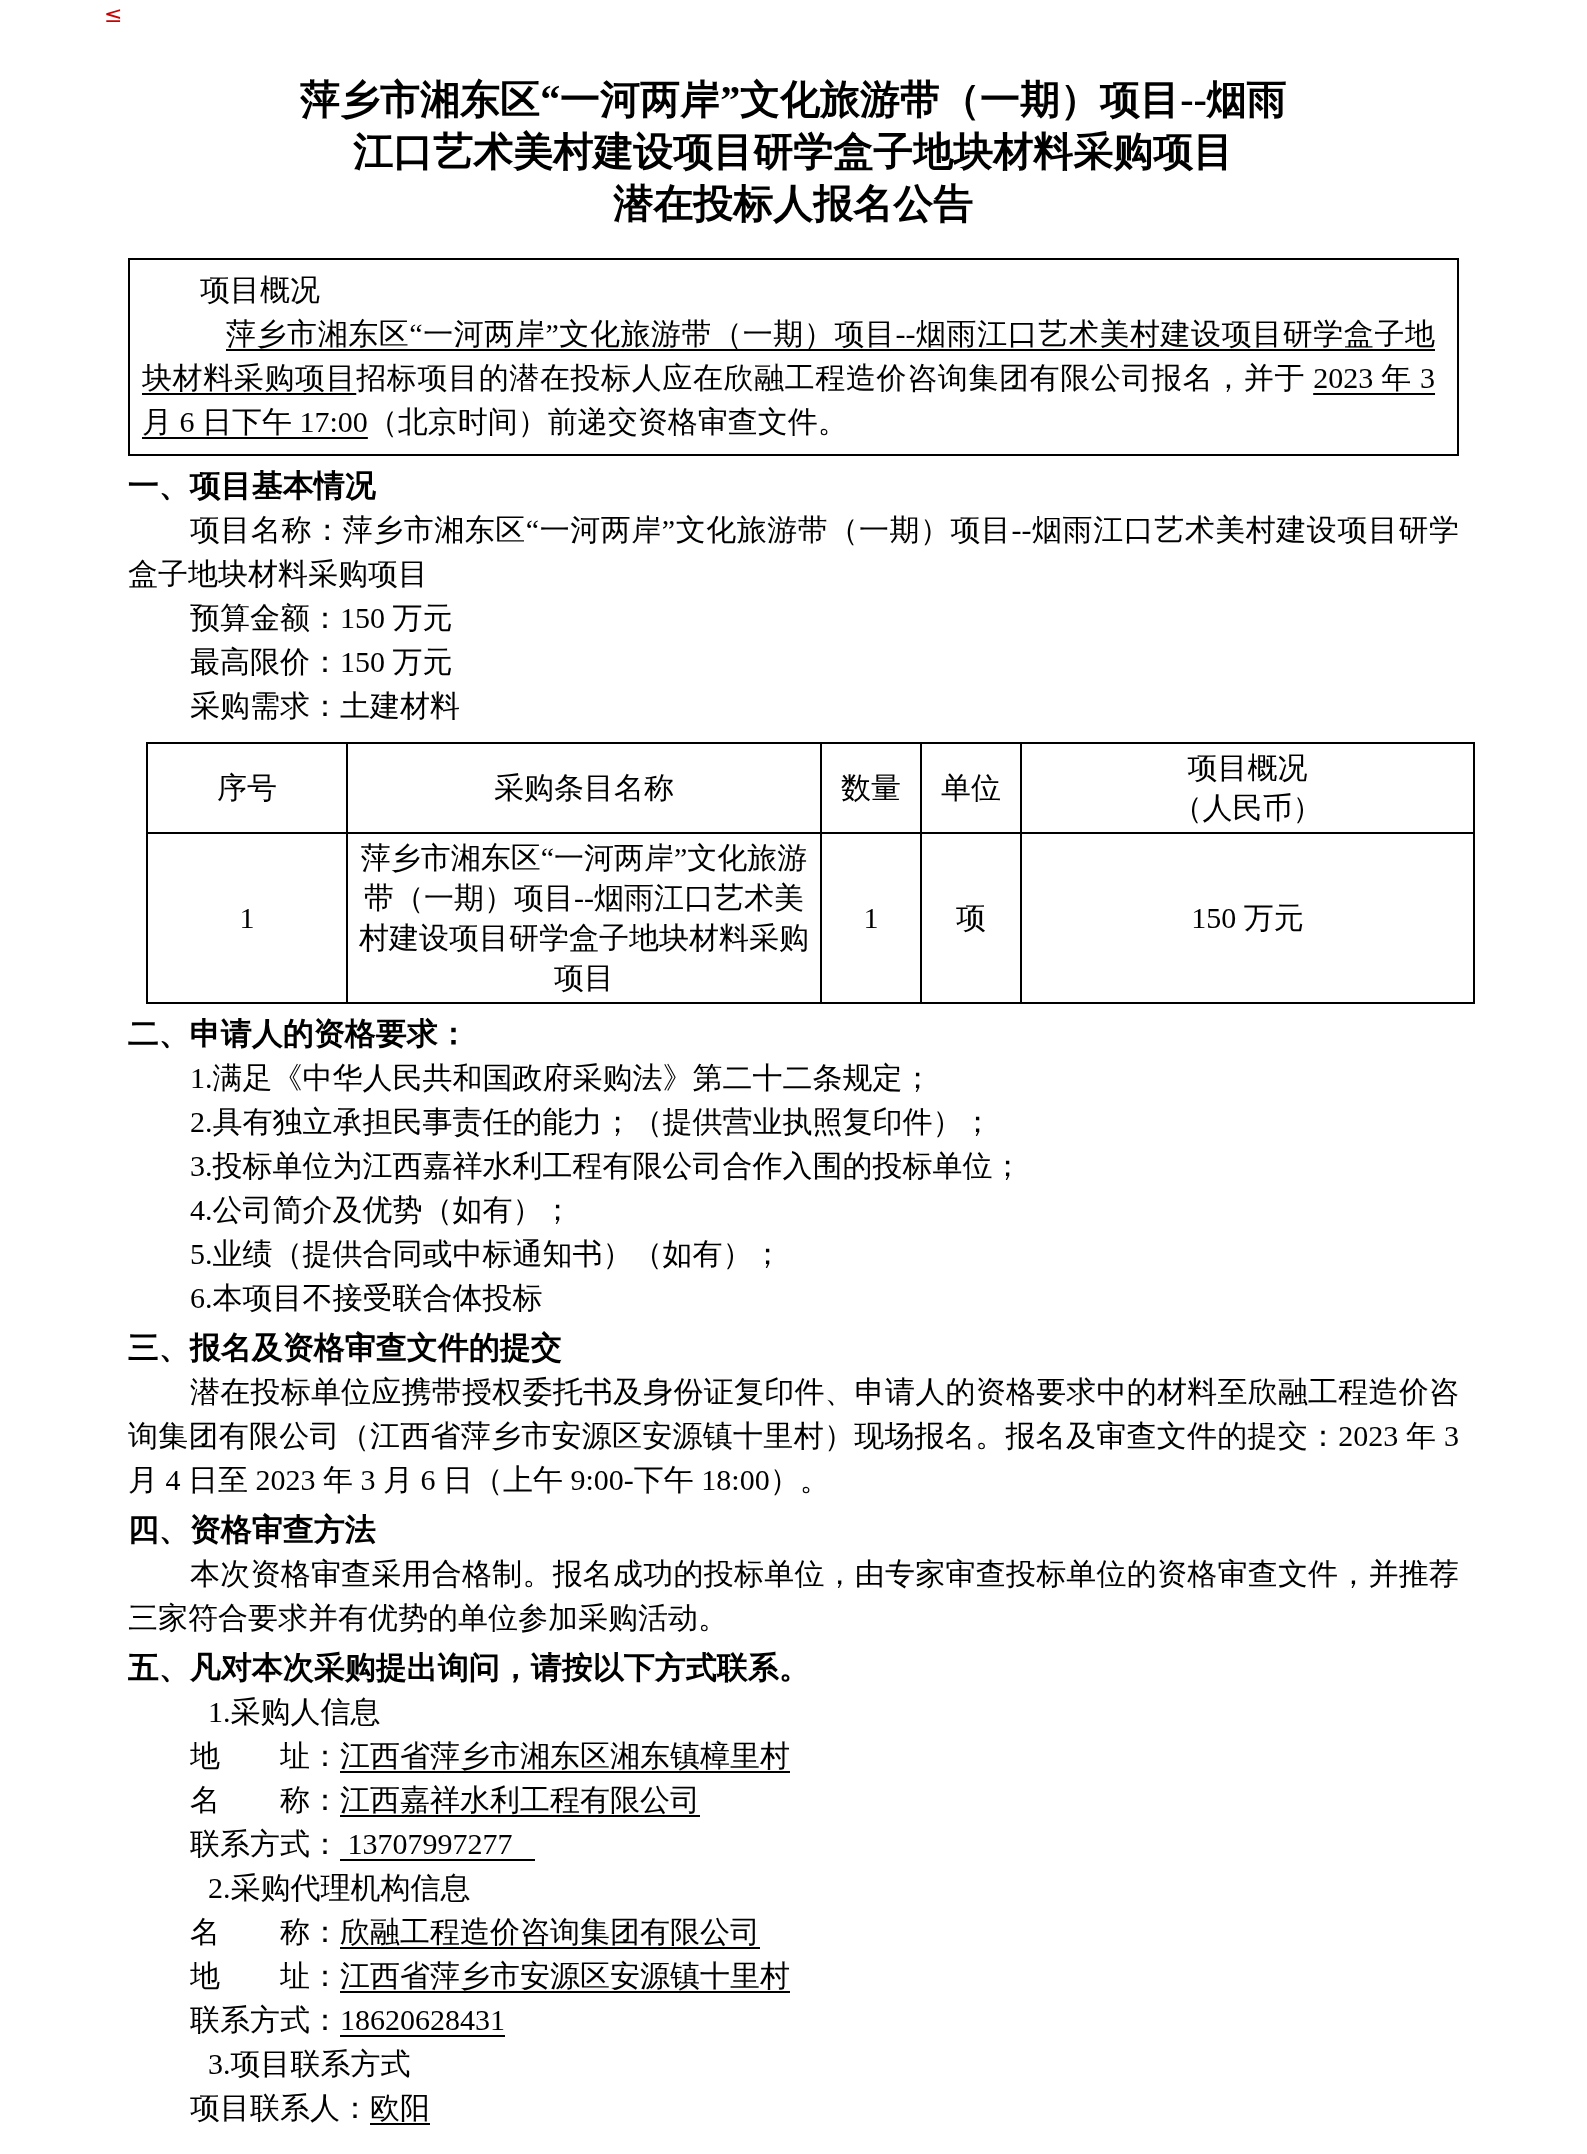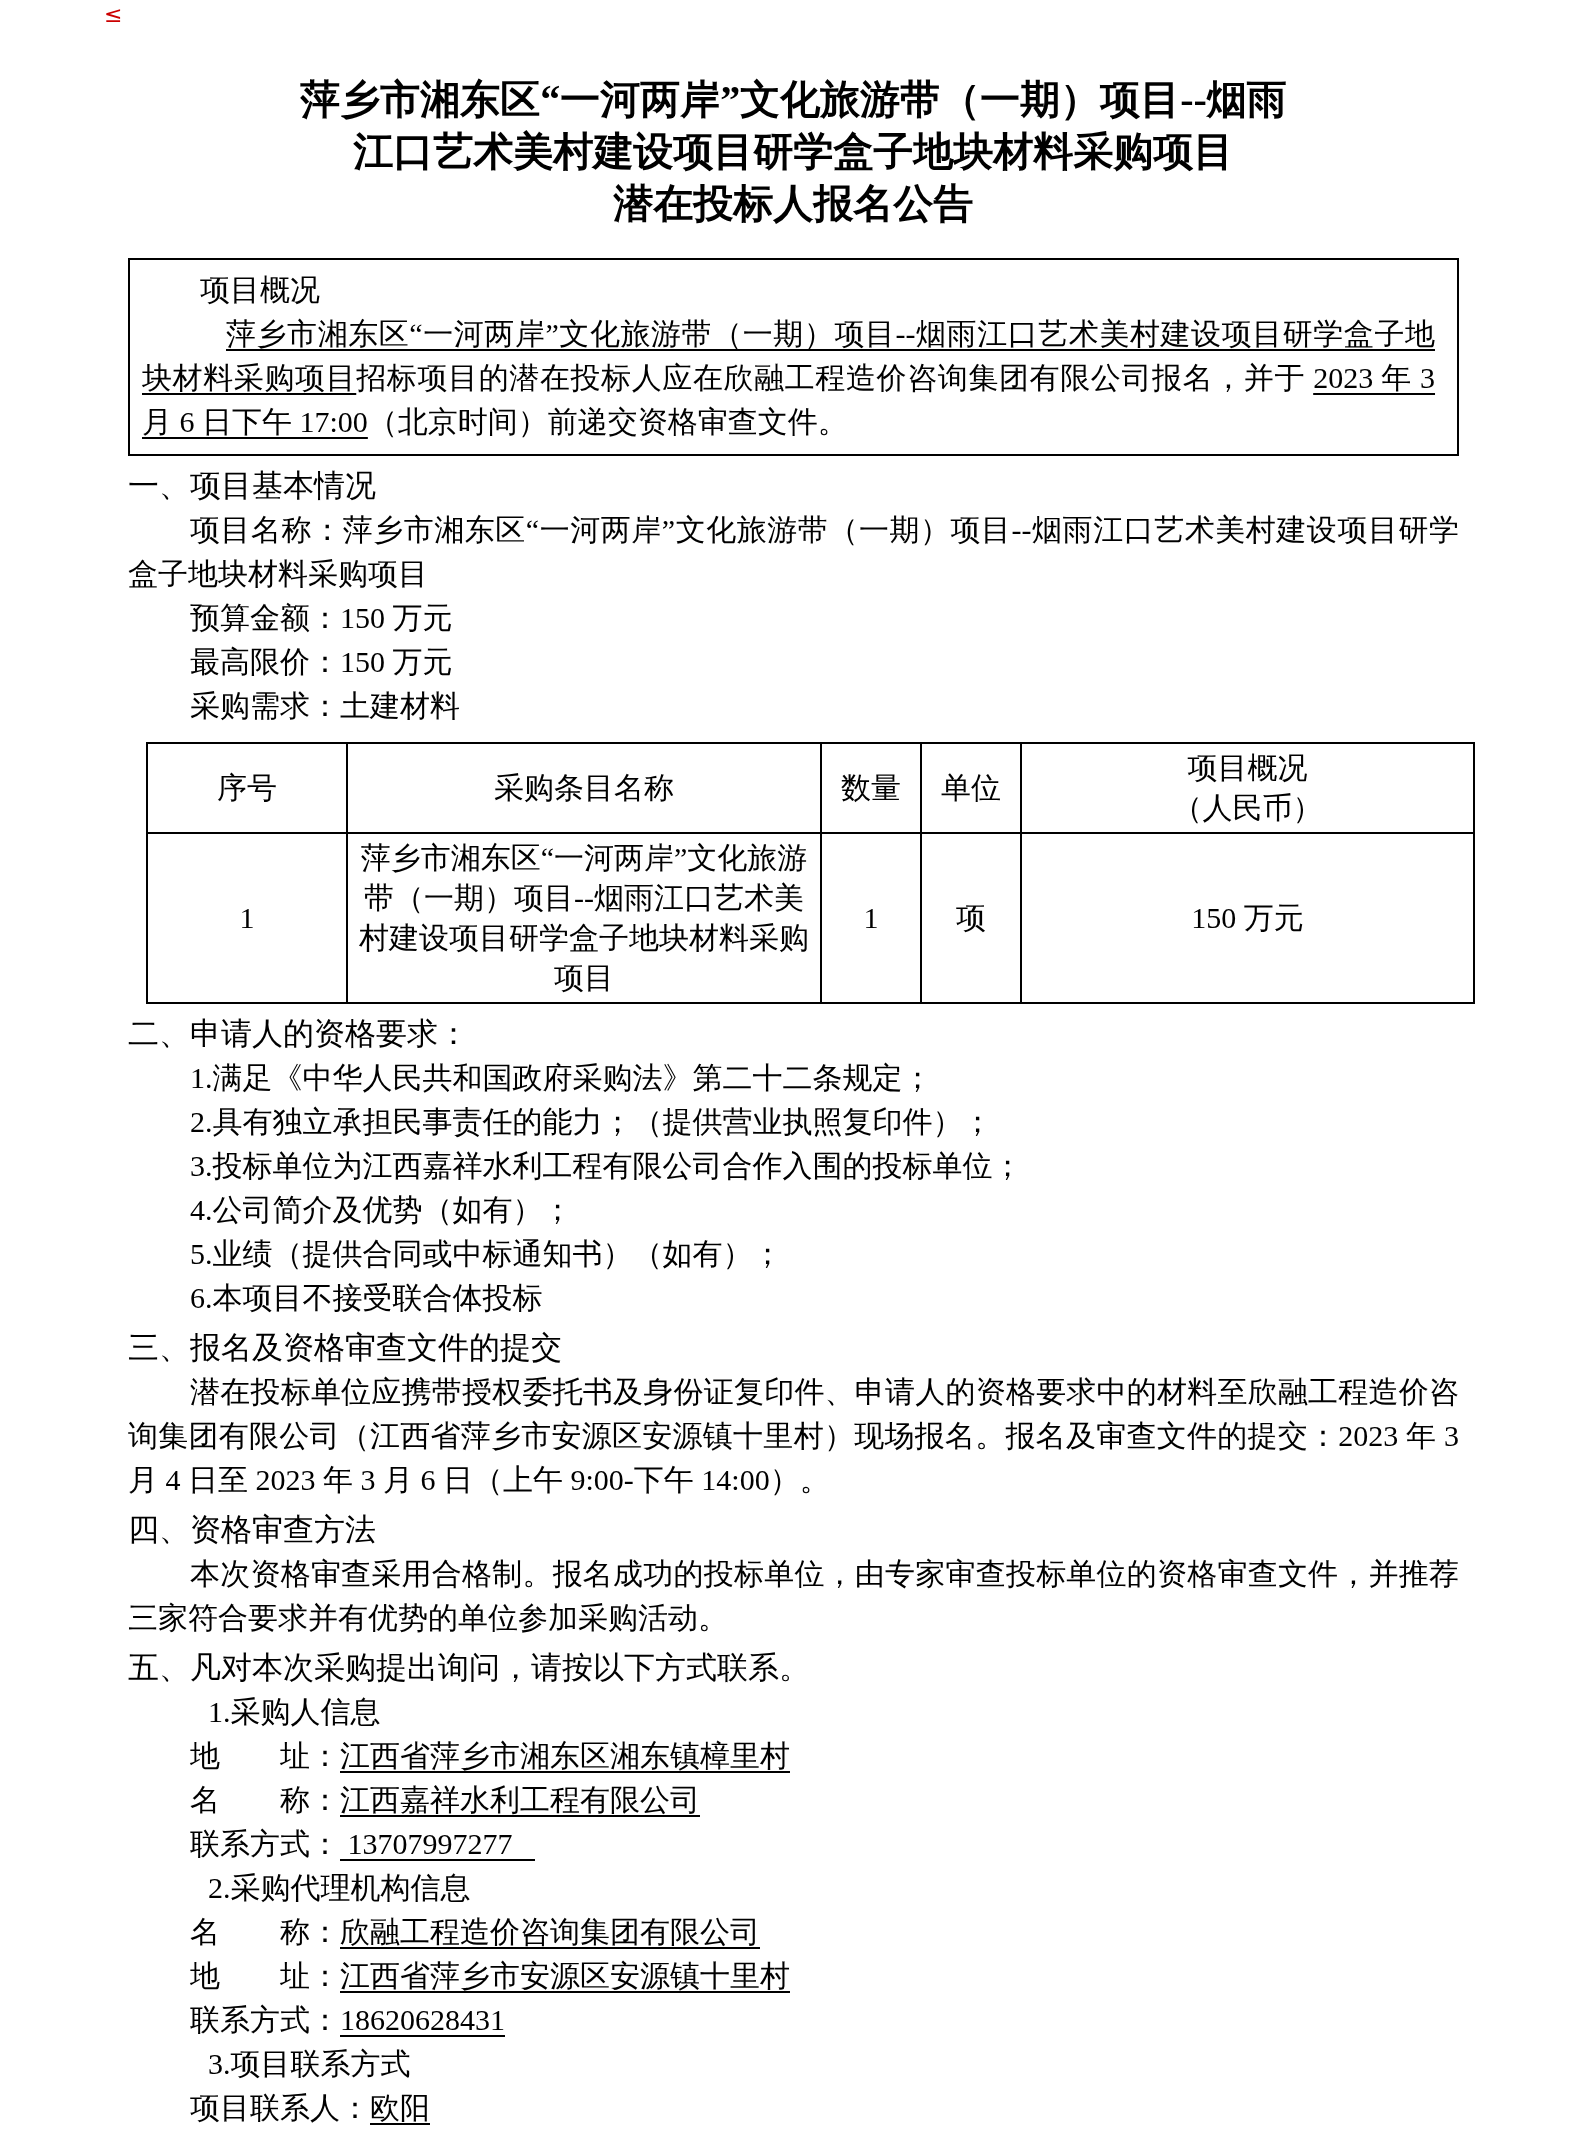--- a/index.html
+++ b/index.html
@@ -27,21 +27,21 @@
     padding:8px 22px 10px 12px;
     font-size:30px; line-height:44px;
   }
   .ov-heading { text-indent:58px; }
   .ov-para { text-align:justify; text-indent:84px; }
 
   u { text-underline-offset:5px; text-decoration-thickness:2px; }
 
   .sec {
     font-family:"Liberation Sans","DejaVu Sans",sans-serif;
-    font-weight:normal; font-size:31px; line-height:44px;
+    font-weight:bold; font-size:31px; line-height:44px;
     margin-top:6px;
   }
   .sec-first { margin-top:8px; }
 
   .body-p { font-size:30px; line-height:44px; text-align:justify; }
   .indent { text-indent:62px; }
   .plain-line { font-size:30px; line-height:44px; padding-left:62px; }
 
   table.items {
     border-collapse:collapse;
@@ -121,21 +121,21 @@
 
   <h2 class="sec">二、申请人的资格要求：</h2>
   <p class="plain-line">1.满足《中华人民共和国政府采购法》第二十二条规定；</p>
   <p class="plain-line">2.具有独立承担民事责任的能力；（提供营业执照复印件）；</p>
   <p class="plain-line">3.投标单位为江西嘉祥水利工程有限公司合作入围的投标单位；</p>
   <p class="plain-line">4.公司简介及优势（如有）；</p>
   <p class="plain-line">5.业绩（提供合同或中标通知书）（如有）；</p>
   <p class="plain-line">6.本项目不接受联合体投标</p>
 
   <h2 class="sec">三、报名及资格审查文件的提交</h2>
-  <p class="body-p indent">潜在投标单位应携带授权委托书及身份证复印件、申请人的资格要求中的材料至欣融工程造价咨询集团有限公司（江西省萍乡市安源区安源镇十里村）现场报名。报名及审查文件的提交：2023 年 3 月 4 日至 2023 年 3 月 6 日（上午 9:00-下午 14:00）。</p>
+  <p class="body-p indent">潜在投标单位应携带授权委托书及身份证复印件、申请人的资格要求中的材料至欣融工程造价咨询集团有限公司（江西省萍乡市安源区安源镇十里村）现场报名。报名及审查文件的提交：2023 年 3 月 4 日至 2023 年 3 月 6 日（上午 9:00-下午 18:00）。</p>
 
   <h2 class="sec">四、资格审查方法</h2>
   <p class="body-p indent">本次资格审查采用合格制。报名成功的投标单位，由专家审查投标单位的资格审查文件，并推荐三家符合要求并有优势的单位参加采购活动。</p>
 
   <h2 class="sec">五、凡对本次采购提出询问，请按以下方式联系。</h2>
 
   <p class="sub-line">1.采购人信息</p>
   <p class="contact-line"><span>地　　址：</span><u>江西省萍乡市湘东区湘东镇樟里村</u></p>
   <p class="contact-line"><span>名　　称：</span><u>江西嘉祥水利工程有限公司</u></p>
   <p class="contact-line"><span>联系方式：</span><u class="pad-spaces"> 13707997277   </u></p>

